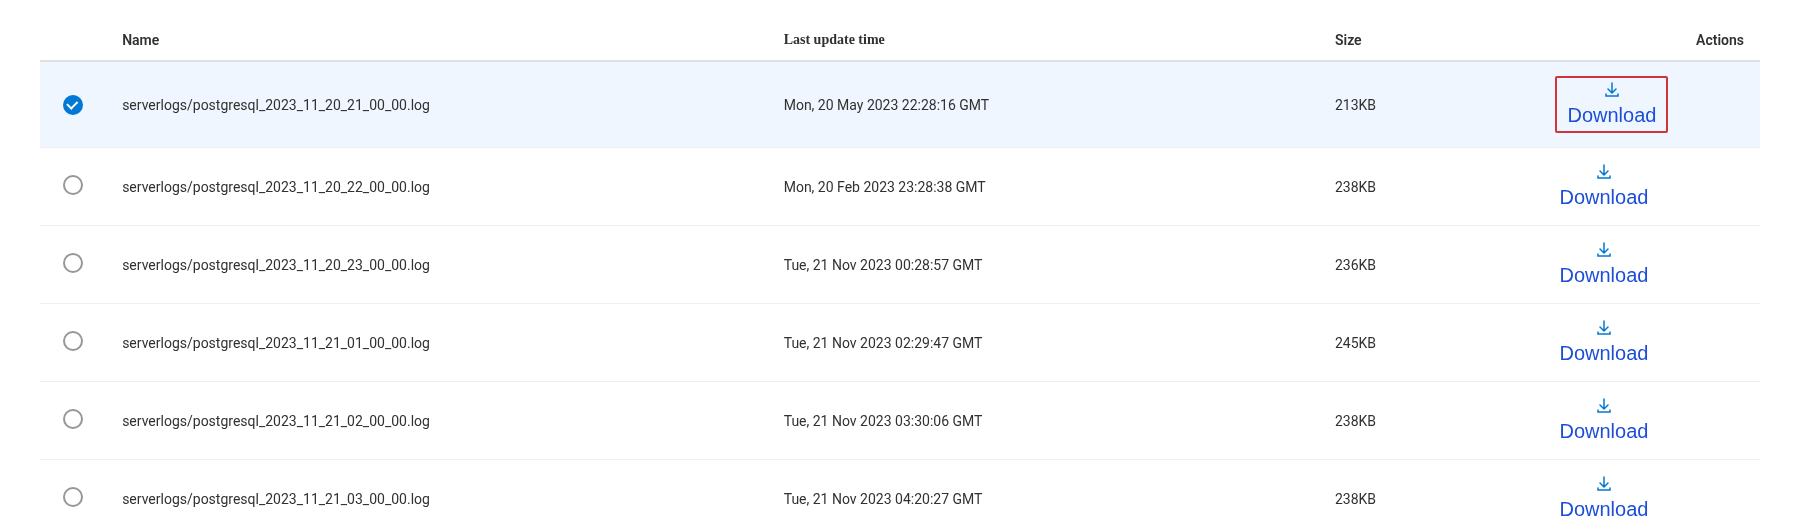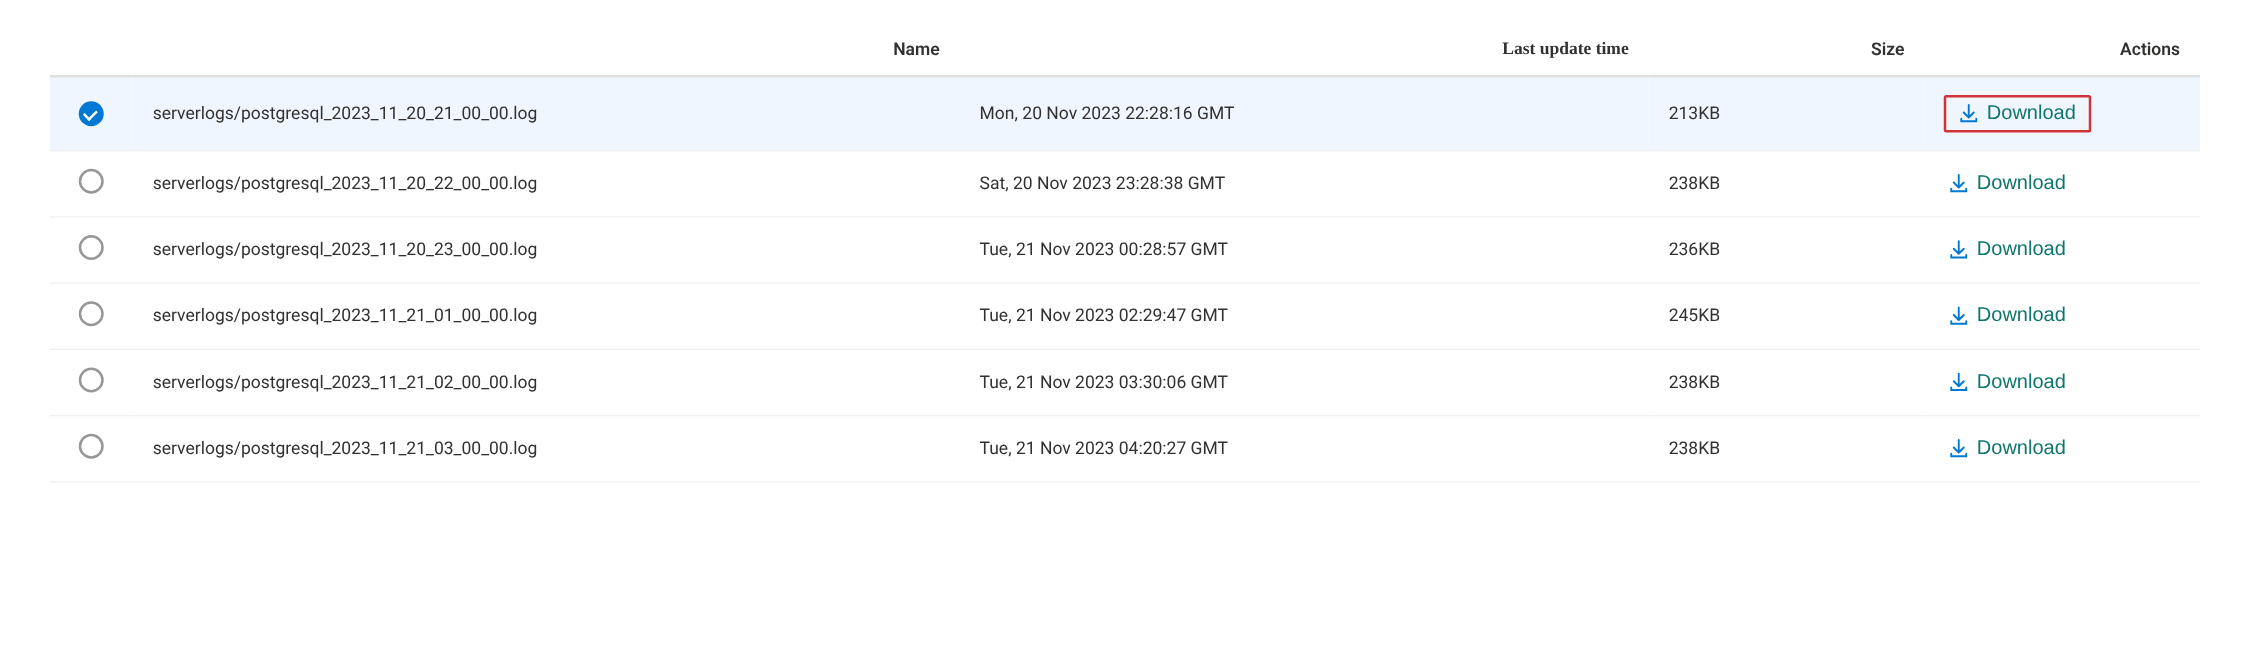--- a/index.html
+++ b/index.html
@@ -26,21 +26,21 @@
       width: 100%;
       border-collapse: collapse;
     }
 
     thead tr {
       border-bottom: 2px solid #e0e0e0;
     }
 
     th {
       padding: 12px 16px;
-      text-align: right;
+      text-align: left;
       font-weight: 600;
       font-size: 14px;
       color: #323130;
       white-space: nowrap;
     }
 
     th.col-checkbox {
       width: 60px;
     }
 
@@ -107,27 +107,28 @@
       height: 5px;
       border-left: 2px solid #fff;
       border-bottom: 2px solid #fff;
       transform: rotate(-45deg) translateY(-1px);
     }
 
     .download-btn {
       display: inline-flex;
       align-items: center;
       gap: 6px;
-      color: #0f766e;
+      color: #1d4ed8;
       text-decoration: none;
       background: none;
       border: none;
       cursor: pointer;
-      font-size: 16px;
+      font-size: 20px;
       padding: 2px 4px;
+      flex-direction: column;
     }
 
     .download-btn.highlighted {
       border: 2px solid #d13438;
       padding: 4px 10px;
       border-radius: 2px;
     }
 
     .download-icon {
       display: inline-flex;
@@ -152,36 +153,36 @@
         <th class="col-name">Name</th>
         <th class="col-time">Last update time</th>
         <th class="col-size">Size</th>
         <th class="col-actions">Actions</th>
       </tr>
     </thead>
     <tbody id="table-body">
     <tr class="selected">
           <td class="col-checkbox"><span class="radio-circle checked"></span></td>
           <td class="col-name">serverlogs/postgresql_2023_11_20_21_00_00.log</td>
-          <td class="col-time">Mon, 20 Nov 2023 22:28:16 GMT</td>
+          <td class="col-time">Mon, 20 May 2023 22:28:16 GMT</td>
           <td class="col-size">213KB</td>
           <td class="col-actions"><button class="download-btn highlighted">
               <span class="download-icon">
                 <svg viewBox="0 0 16 16" fill="none" xmlns="http://www.w3.org/2000/svg">
       <path d="M8 1v9M4 7l4 4 4-4" stroke="#0078d4" stroke-width="1.5" stroke-linecap="round" stroke-linejoin="round"></path>
       <path d="M2 12v2h12v-2" stroke="#0078d4" stroke-width="1.5" stroke-linecap="round"></path>
     </svg>
               </span>
               <span>Download</span>
             </button></td>
         </tr>
         <tr>
           <td class="col-checkbox"><span class="radio-circle"></span></td>
           <td class="col-name">serverlogs/postgresql_2023_11_20_22_00_00.log</td>
-          <td class="col-time">Sat, 20 Nov 2023 23:28:38 GMT</td>
+          <td class="col-time">Mon, 20 Feb 2023 23:28:38 GMT</td>
           <td class="col-size">238KB</td>
           <td class="col-actions"><button class="download-btn">
               <span class="download-icon">
                 <svg viewBox="0 0 16 16" fill="none" xmlns="http://www.w3.org/2000/svg">
       <path d="M8 1v9M4 7l4 4 4-4" stroke="#0078d4" stroke-width="1.5" stroke-linecap="round" stroke-linejoin="round"></path>
       <path d="M2 12v2h12v-2" stroke="#0078d4" stroke-width="1.5" stroke-linecap="round"></path>
     </svg>
               </span>
               <span>Download</span>
             </button></td>

